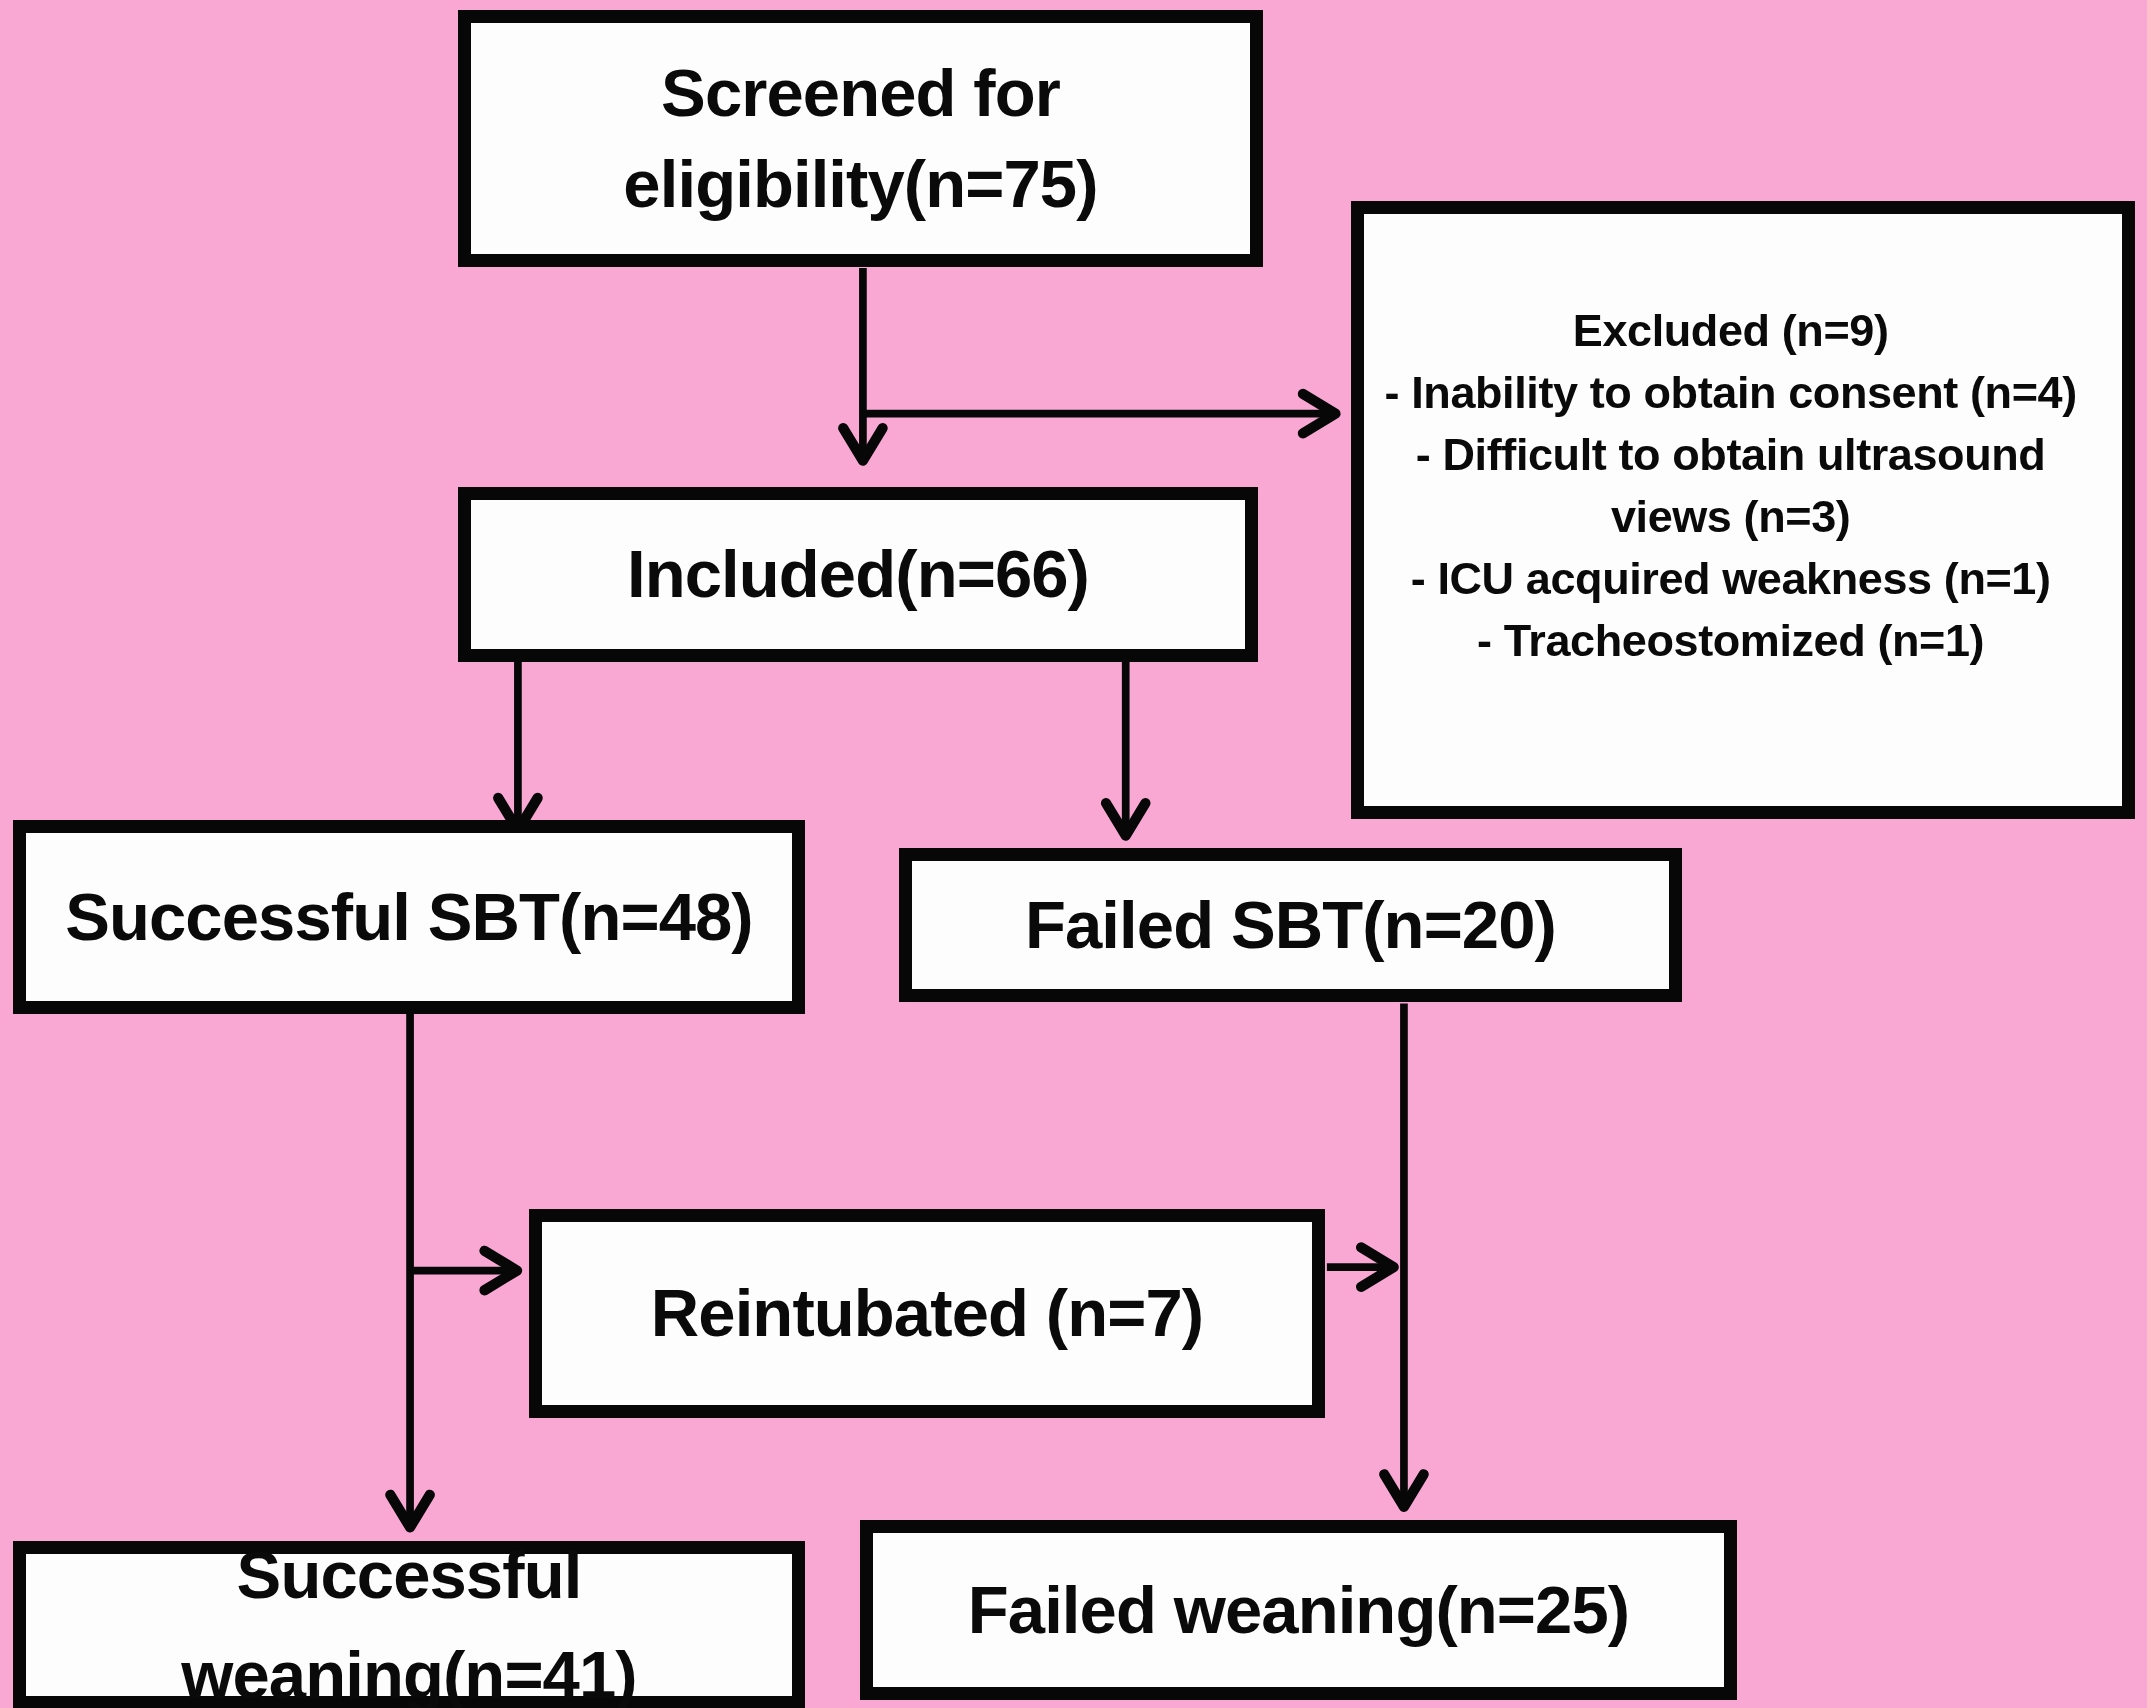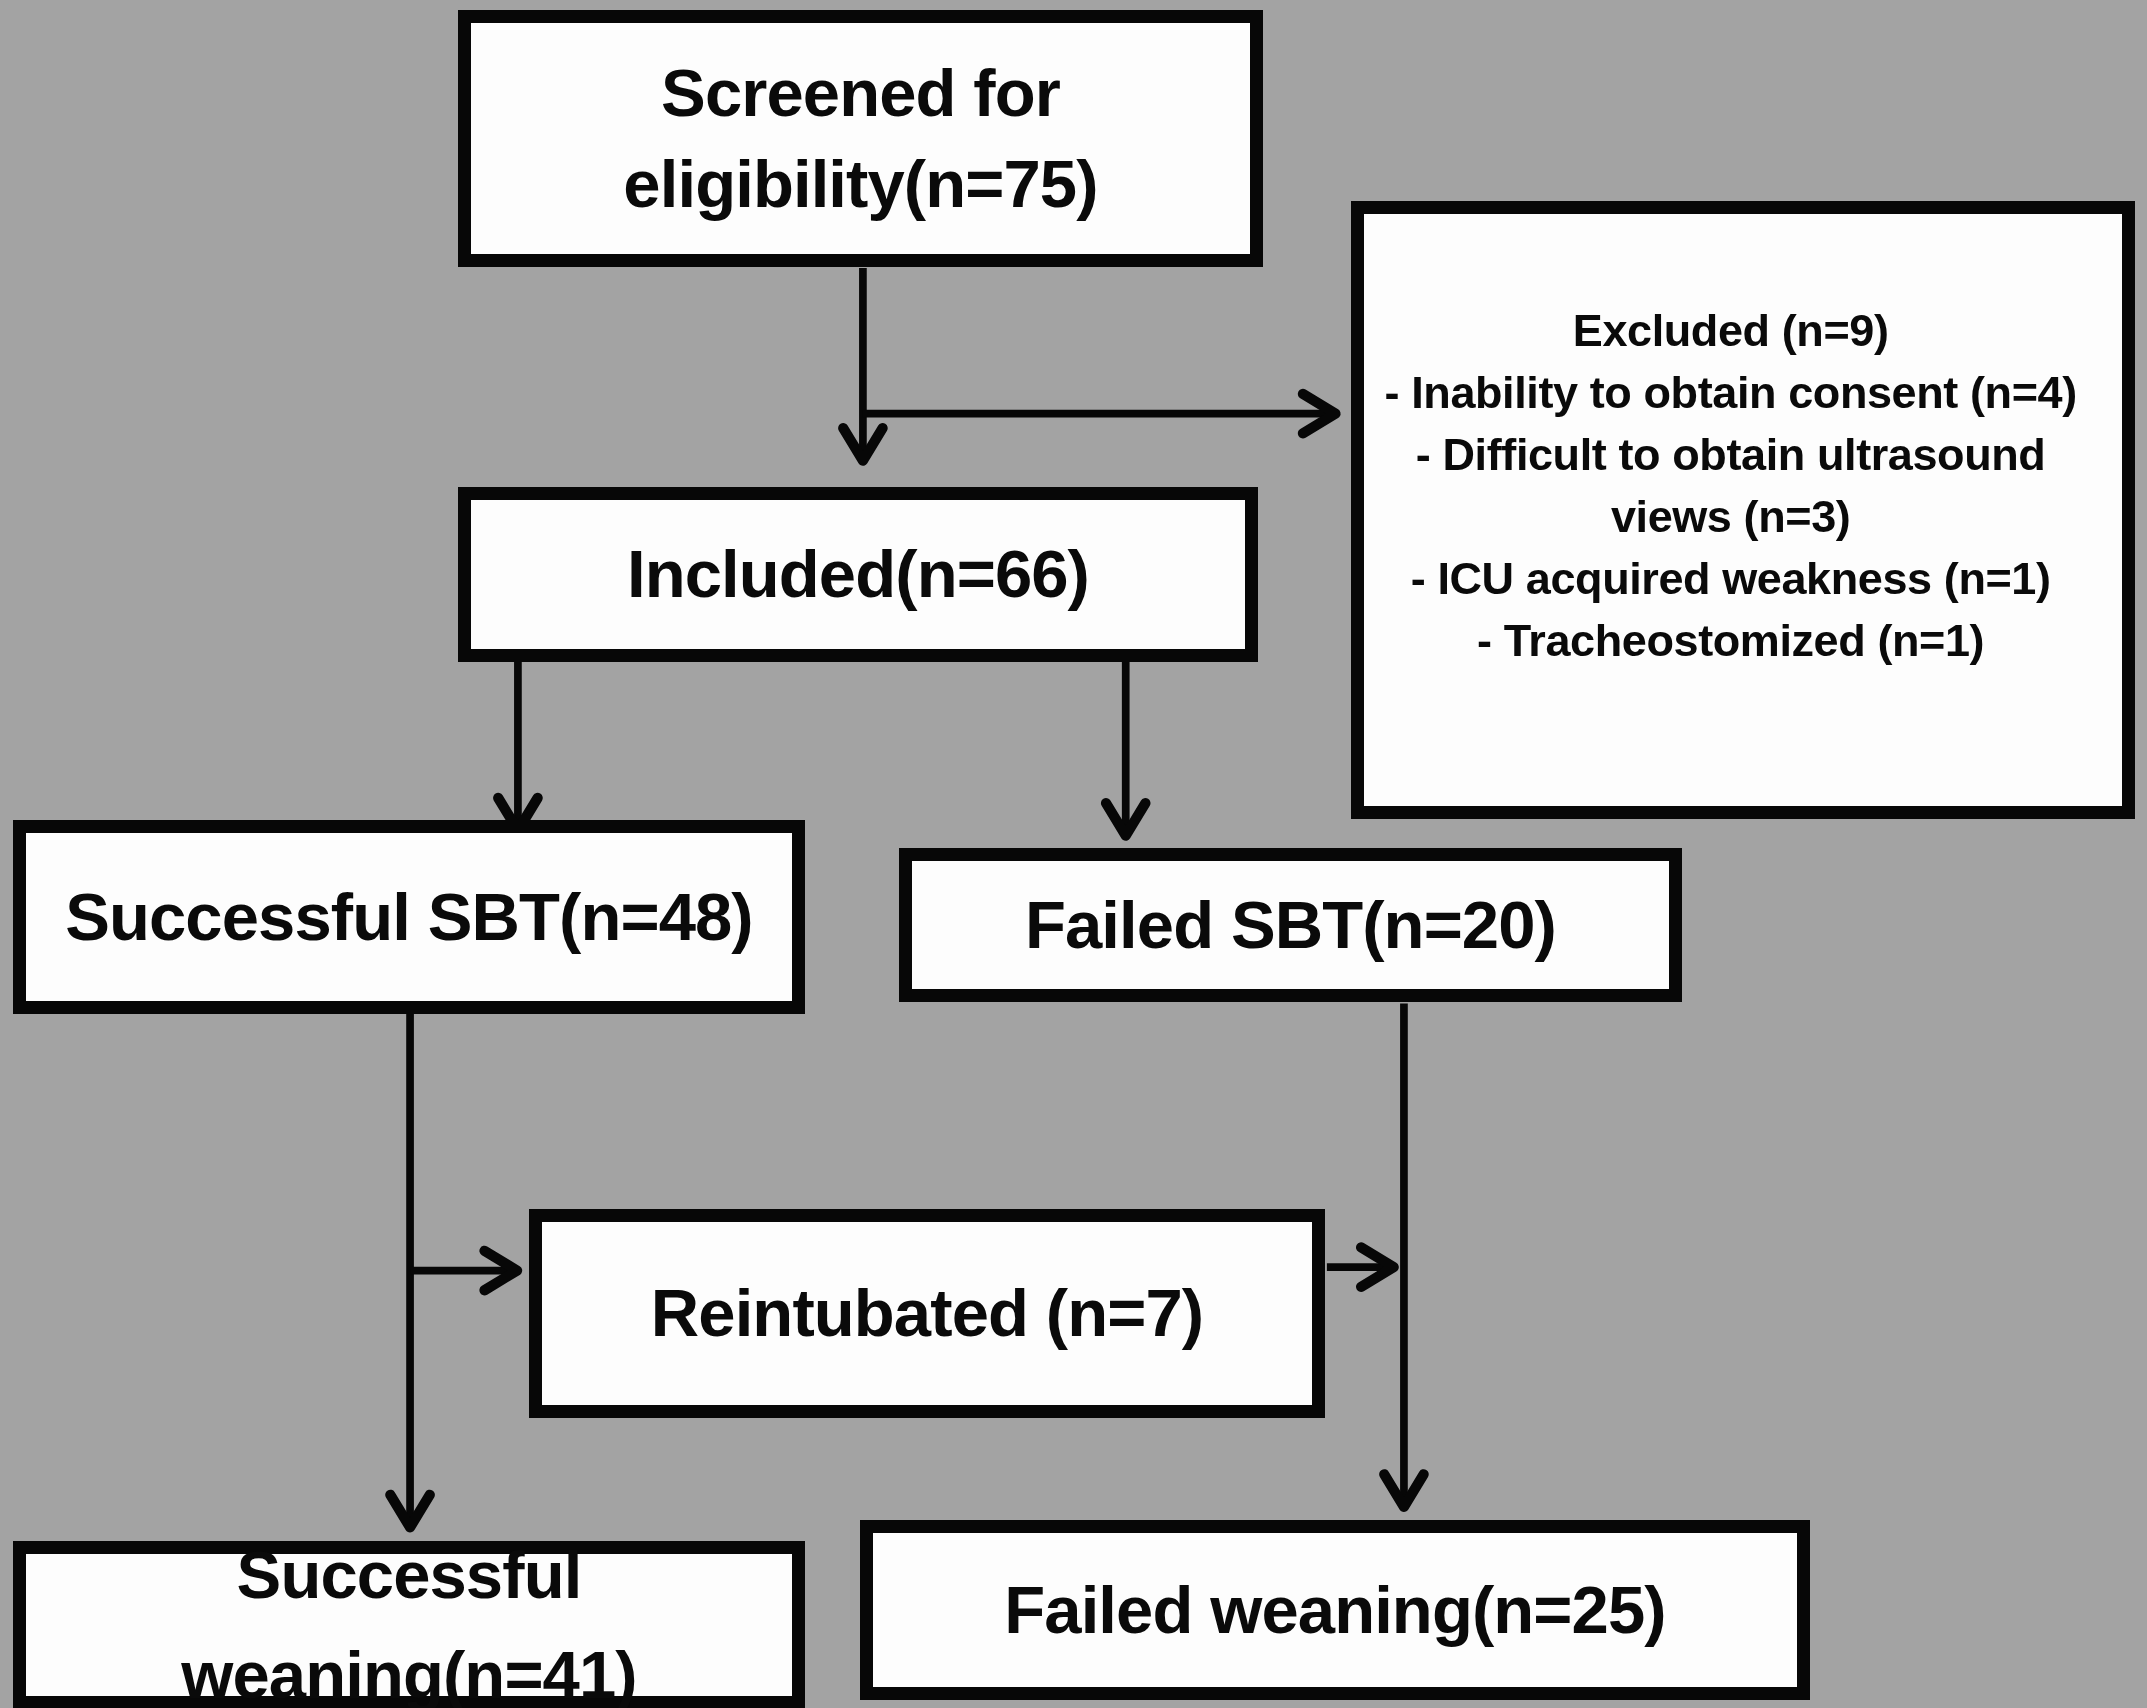--- a/index.html
+++ b/index.html
@@ -4,21 +4,21 @@
 <style>
   html, body {
     margin: 0;
     padding: 0;
     background: #ffffff;
   }
   #canvas {
     position: relative;
     width: 2147px;
     height: 1709px;
-    background: #a3a3a3;
+    background: #f9a8d4;
     overflow: hidden;
     font-family: "Liberation Sans", sans-serif;
   }
   .arrow-layer {
     position: absolute;
     left: 0;
     top: 0;
     width: 2147px;
     height: 1709px;
   }
@@ -42,21 +42,21 @@
   #node-excluded            { left: 1351px; top: 201px;  width: 784px; height: 618px;
                               font-size: 45px; line-height: 1.38; letter-spacing: -0.4px;
                               align-items: flex-start; justify-content: flex-start;
                               text-align: center; padding: 86px 15.4px 0 20.5px; }
   #node-included            { left: 458px;  top: 471px;  width: 800px; height: 175px; margin-top: 16px; }
   #node-successful-sbt      { left: 13px;   top: 820px;  width: 792px; height: 194px; }
   #node-failed-sbt          { left: 899px; top: 848px;  width: 783px; height: 154px; }
   #node-reintubated         { left: 529px;  top: 1161px; width: 796px; height: 209px; margin-top: 48px; }
   #node-successful-weaning  { left: 13px;   top: 1541px; width: 792px; height: 168px;
                               line-height: 1.5; }
-  #node-failed-weaning      { left: 860px; top: 1520px; width: 950px; height: 180px; }
+  #node-failed-weaning      { left: 860px; top: 1520px; width: 877px; height: 180px; }
 </style>
 </head>
 <body>
 
 <div id="canvas">
 
   <svg class="arrow-layer" viewBox="0 0 2508 1996" width="2147" height="1709" xmlns="http://www.w3.org/2000/svg">
     <defs>
       <marker id="chevron" markerUnits="userSpaceOnUse" markerWidth="66" markerHeight="66" viewBox="0 0 66 66" refX="56" refY="33" orient="auto">
         <path d="M16,10 L54,33 L16,56" fill="none" stroke="#070707" stroke-width="12" stroke-linecap="round" stroke-linejoin="round"></path>

